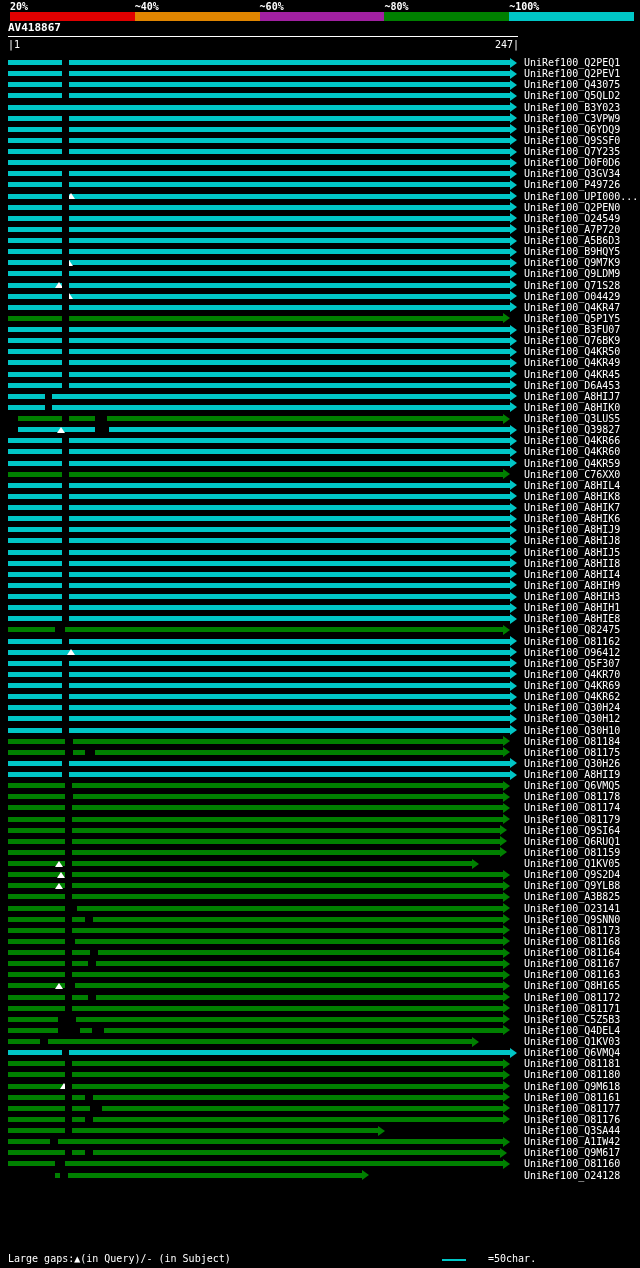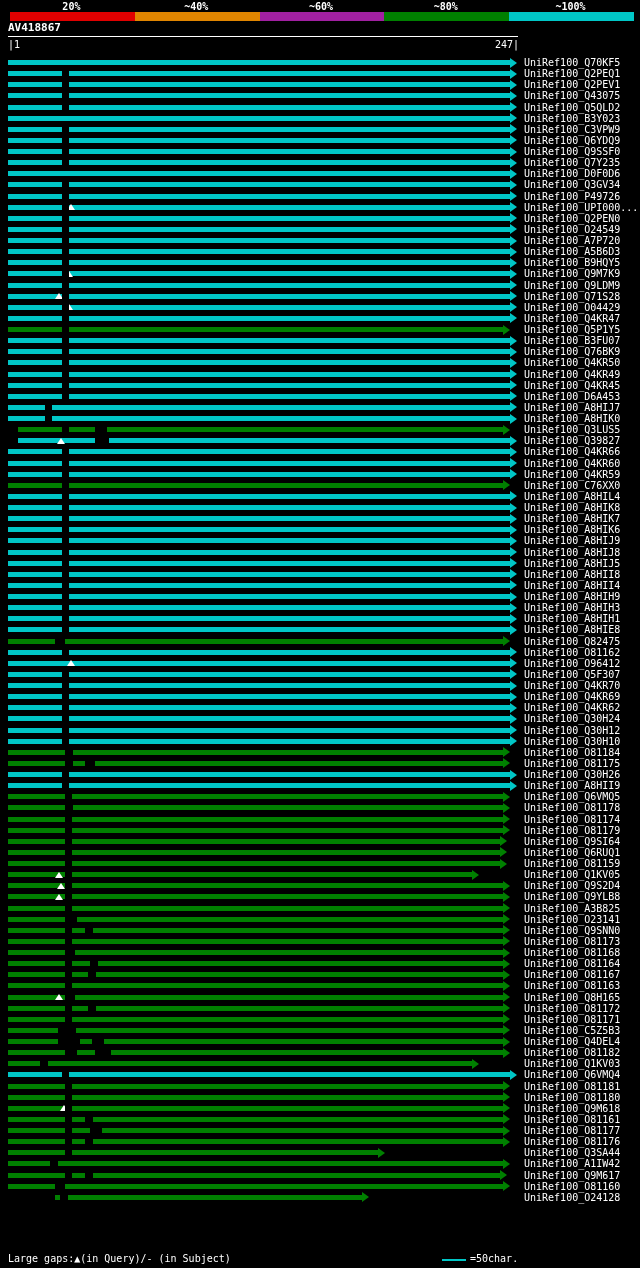--- a/index.html
+++ b/index.html
@@ -2,21 +2,21 @@
 <html><head>
 <meta charset="utf-8">
 <style>
   html,body{margin:0;padding:0;background:#000;}
   .screen{position:relative;width:640px;height:1268px;background:#000;overflow:hidden;
           font-family:"DejaVu Sans Mono",monospace;}
   
   .scalebar{position:absolute;left:10px;top:2px;width:624px;display:flex;}
   .seg{flex:1;display:flex;flex-direction:column;}
   .seg-label{height:9px;line-height:9px;font-size:10px;font-weight:bold;color:#fff;
-             text-align:center;padding-right:2px;white-space:nowrap;}
+             text-align:left;padding-right:2px;white-space:nowrap;}
   .seg-color{height:9px;margin-top:1px;}
   
   .title{position:absolute;left:8px;top:21px;font-size:11px;font-weight:bold;color:#fff;}
   .query-line{position:absolute;left:8px;top:36px;width:510px;height:1px;background:#fff;}
   .ruler{position:absolute;left:8px;top:39px;width:511px;height:13px;color:#fff;font-size:10px;}
   .ruler .rstart{position:absolute;left:0;top:0;}
   .ruler .rend{position:absolute;right:0;top:0;}
   
   #rows{position:absolute;left:0;top:57px;width:640px;}
   .row{position:relative;height:11.13px;}
@@ -26,21 +26,21 @@
          border-left:7px solid #0cc;}
   .dash{position:absolute;top:2px;height:7px;background:#000;}
   .tri{position:absolute;top:2.5px;width:0;height:0;
        border-left:4px solid transparent;border-right:4px solid transparent;
        border-bottom:6px solid #fff;}
   .rlabel{position:absolute;left:524px;top:0;height:11.13px;line-height:11.5px;
           font-size:10px;color:#fff;white-space:nowrap;cursor:pointer;}
   
   .footer-gaps{position:absolute;left:8px;top:1253px;font-size:10px;color:#fff;}
   .legend-line{position:absolute;left:442px;top:1259px;width:24px;height:2px;background:#00c6c6;}
-  .footer-scale{position:absolute;left:470px;top:1253px;font-size:10px;color:#fff;}
+  .footer-scale{position:absolute;left:488px;top:1253px;font-size:10px;color:#fff;}
 </style>
 </head>
 <body>
 
 <div class="screen">
 
   <div class="scalebar" id="scalebar">
       <div class="seg">
         <div class="seg-label">20%</div>
         <div class="seg-color" style="background: rgb(224, 0, 0);"></div>
@@ -68,25 +68,20 @@
 
   <div class="ruler">
     <span class="rstart">|1</span>
     <span class="rend">247|</span>
   </div>
 
   <div id="rows">
       <div class="row">
         <div class="bar" style="left: 8px; width: 502px; background: rgb(0, 198, 198);"></div>
         <div class="arrow" style="left: 510px; border-left-color: rgb(0, 198, 198);"></div>
-        <div class="rlabel">UniRef100_Q70KF5</div>
-      </div>
-      <div class="row">
-        <div class="bar" style="left: 8px; width: 502px; background: rgb(0, 198, 198);"></div>
-        <div class="arrow" style="left: 510px; border-left-color: rgb(0, 198, 198);"></div>
         <div class="dash" style="width: 7px; background: rgb(0, 0, 0); left: 62px;"></div>
         <div class="rlabel">UniRef100_Q2PEQ1</div>
       </div>
       <div class="row">
         <div class="bar" style="left: 8px; width: 502px; background: rgb(0, 198, 198);"></div>
         <div class="arrow" style="left: 510px; border-left-color: rgb(0, 198, 198);"></div>
         <div class="dash" style="width: 7px; background: rgb(0, 0, 0); left: 62px;"></div>
         <div class="rlabel">UniRef100_Q2PEV1</div>
       </div>
       <div class="row">
@@ -611,27 +606,20 @@
         <div class="arrow" style="left: 503px; border-left-color: rgb(0, 128, 0);"></div>
         <div class="dash" style="width: 18px; background: rgb(0, 0, 0); left: 58px;"></div>
         <div class="rlabel">UniRef100_C5Z5B3</div>
       </div>
       <div class="row">
         <div class="bar" style="left: 8px; width: 495px; background: rgb(0, 128, 0);"></div>
         <div class="arrow" style="left: 503px; border-left-color: rgb(0, 128, 0);"></div>
         <div class="dash" style="width: 22px; background: rgb(0, 0, 0); left: 58px;"></div>
         <div class="dash" style="width: 12px; background: rgb(0, 0, 0); left: 92px;"></div>
         <div class="rlabel">UniRef100_Q4DEL4</div>
-      </div>
-      <div class="row">
-        <div class="bar" style="left: 8px; width: 495px; background: rgb(0, 128, 0);"></div>
-        <div class="arrow" style="left: 503px; border-left-color: rgb(0, 128, 0);"></div>
-        <div class="dash" style="width: 12px; background: rgb(0, 0, 0); left: 65px;"></div>
-        <div class="dash" style="width: 16px; background: rgb(0, 0, 0); left: 95px;"></div>
-        <div class="rlabel">UniRef100_O81182</div>
       </div>
       <div class="row">
         <div class="bar" style="left: 8px; width: 464px; background: rgb(0, 128, 0);"></div>
         <div class="arrow" style="left: 472px; border-left-color: rgb(0, 128, 0);"></div>
         <div class="dash" style="width: 8px; background: rgb(0, 0, 0); left: 40px;"></div>
         <div class="rlabel">UniRef100_Q1KV03</div>
       </div>
       <div class="row">
         <div class="bar" style="left: 8px; width: 502px; background: rgb(0, 198, 198);"></div>
         <div class="arrow" style="left: 510px; border-left-color: rgb(0, 198, 198);"></div>

